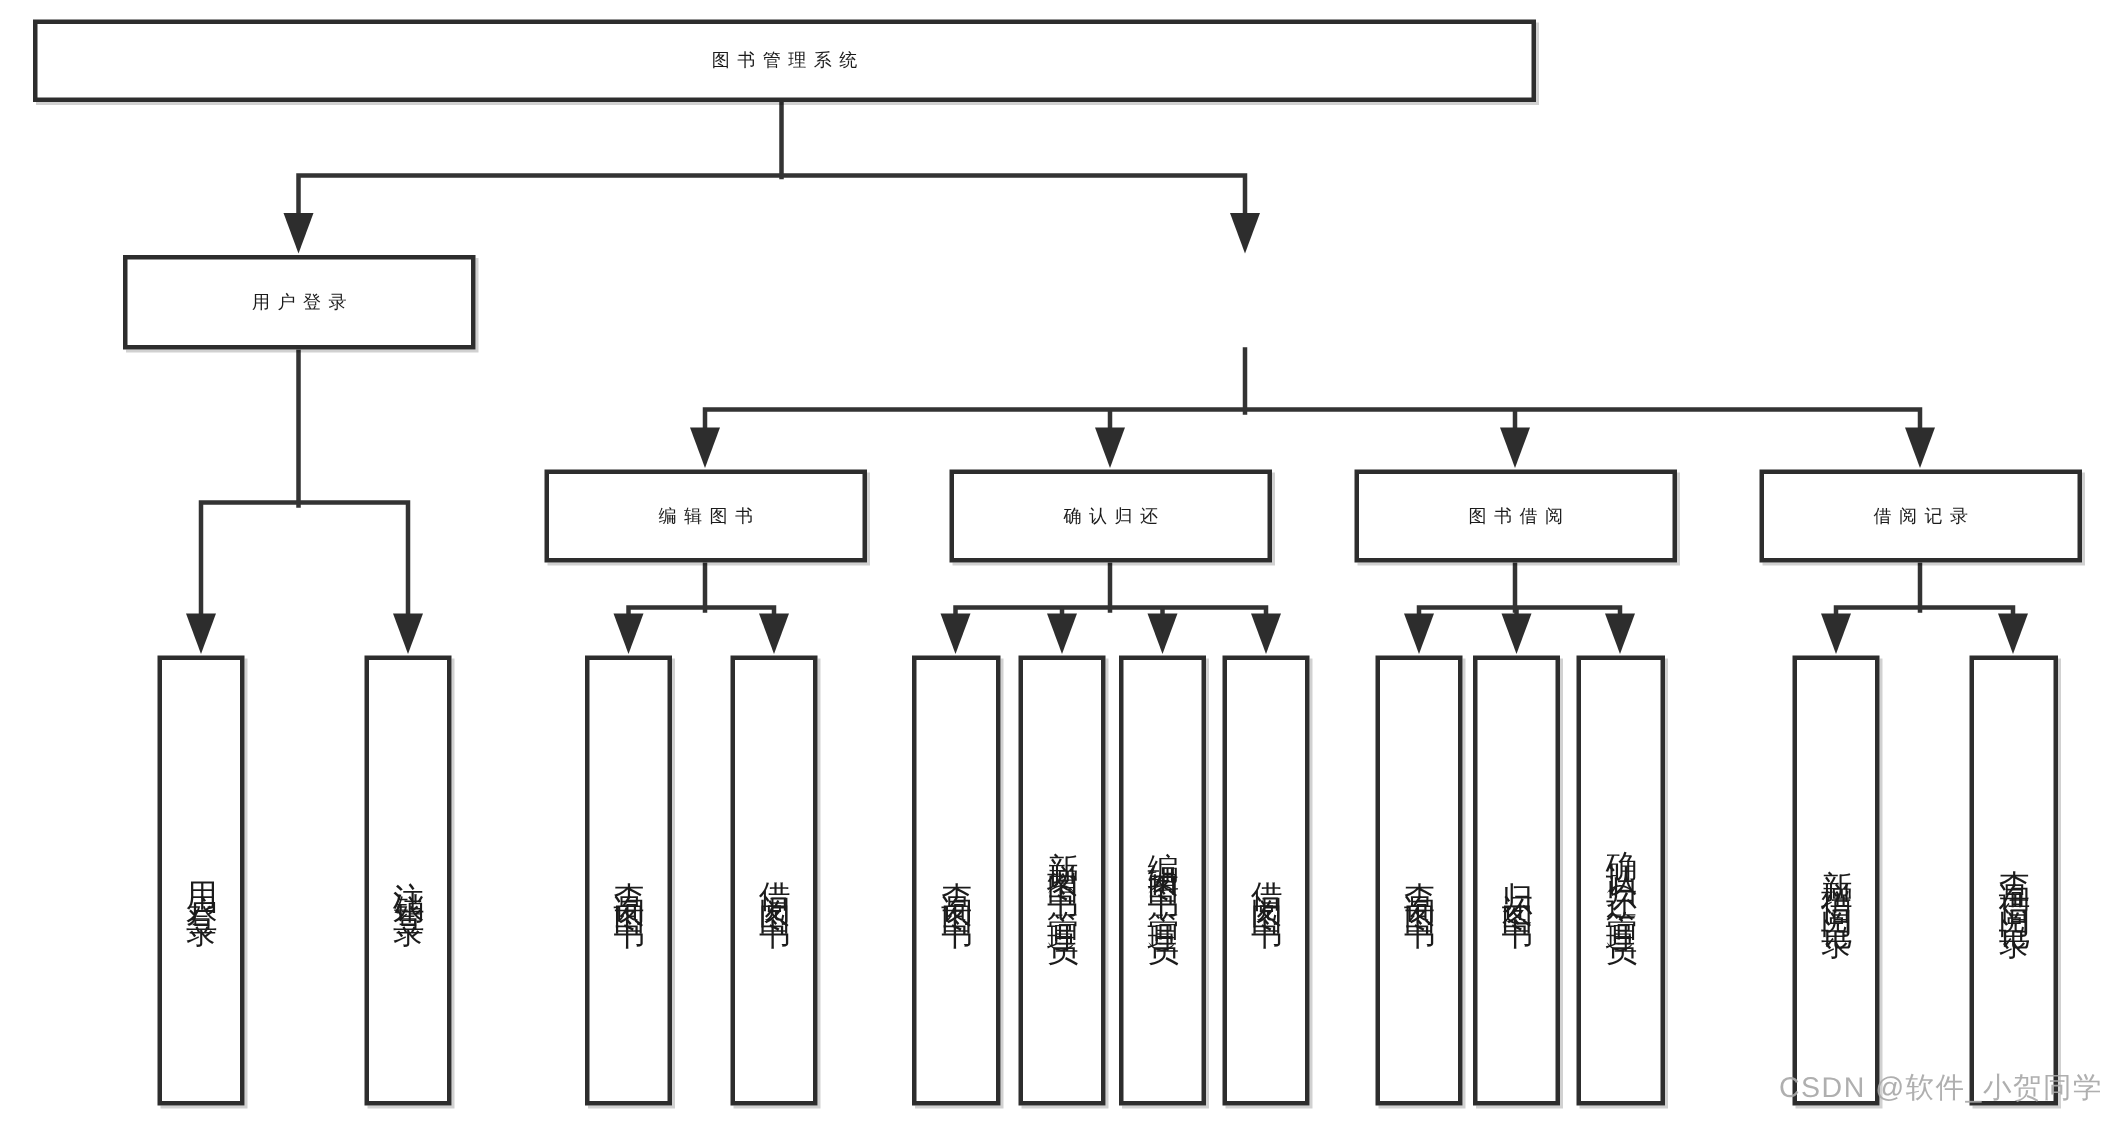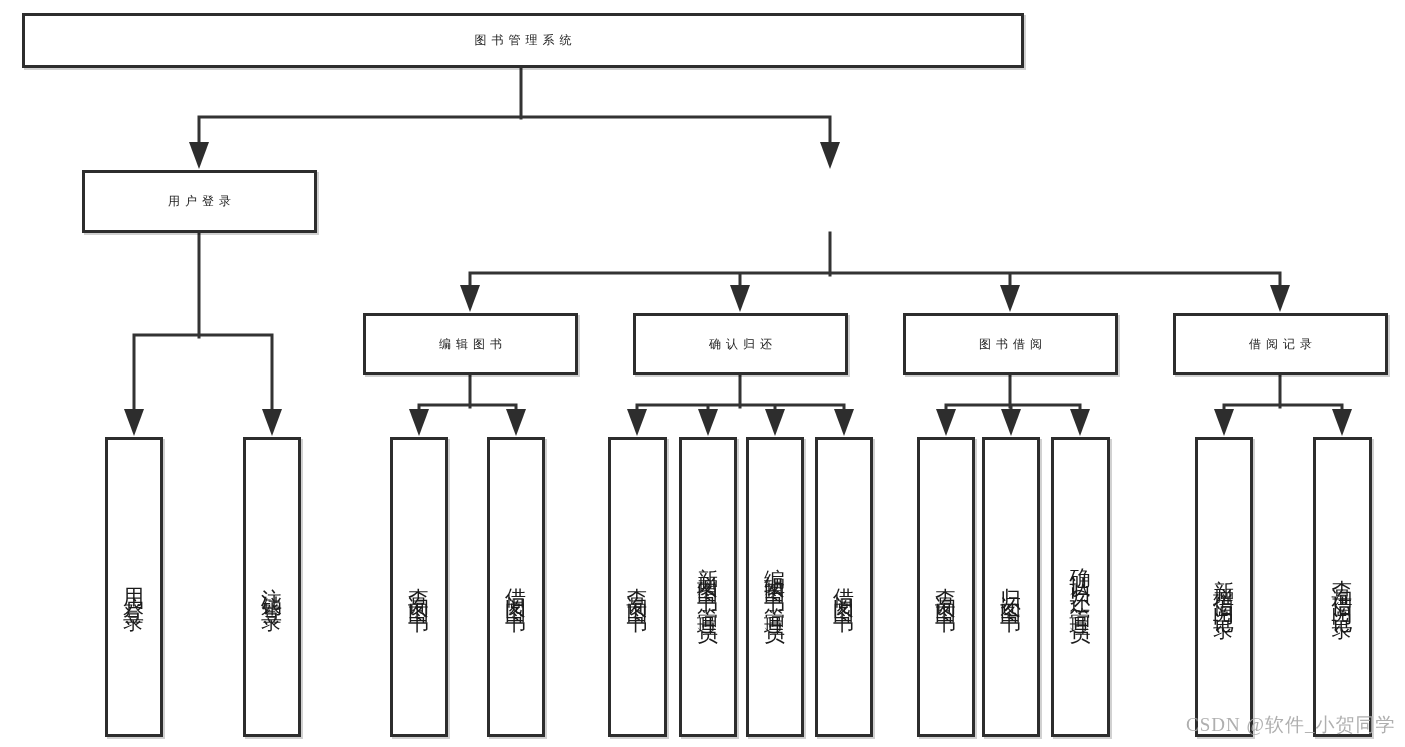--- a/index.html
+++ b/index.html
@@ -49,21 +49,20 @@
   }
   .watermark {
     position: absolute;
     left: 1186px;
     top: 712px;
     font-size: 19px;
     letter-spacing: 1px;
     color: rgba(168,168,168,0.92);
     z-index: 3;
     white-space: nowrap;
-    font-family: Liberation Serif, serif;
   }
 </style>
 </head>
 <body>
 
 <div class="stage">
 
   <svg class="connectors" width="1405" height="747" viewBox="0 0 1405 747">
     <path fill="none" stroke="#333333" stroke-width="3" stroke-linecap="square" d="
       M521 68 L521 118

